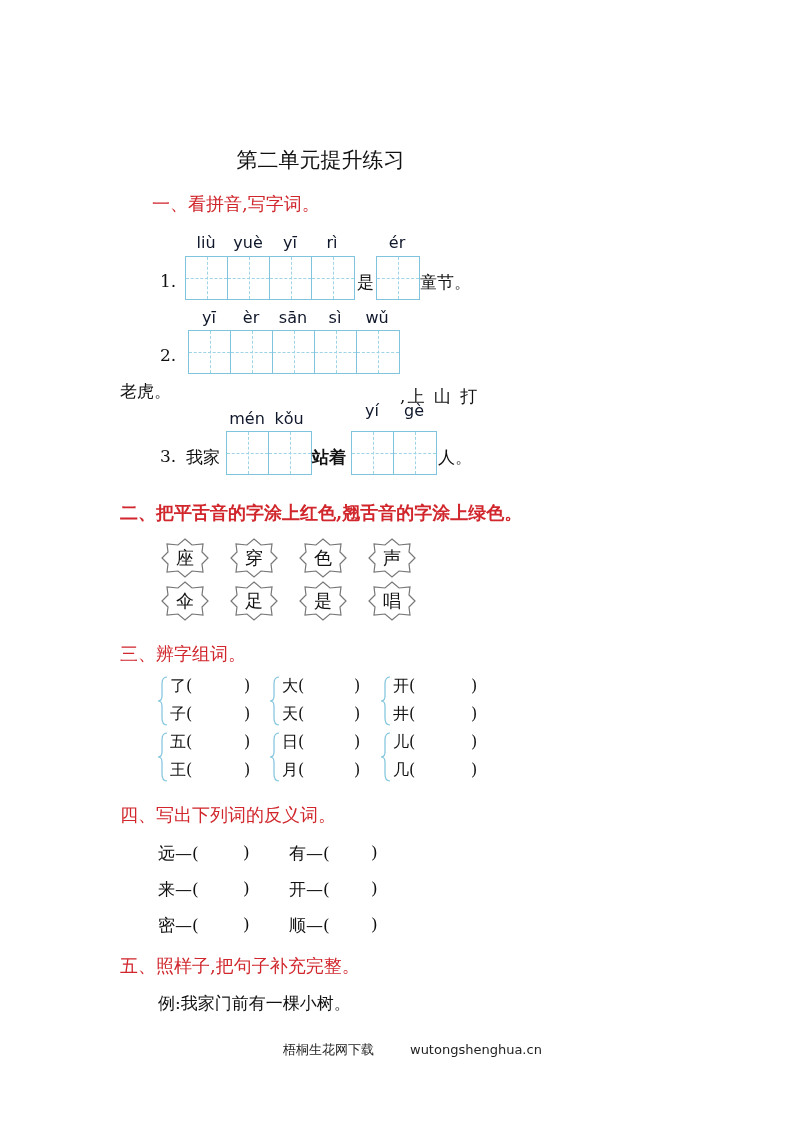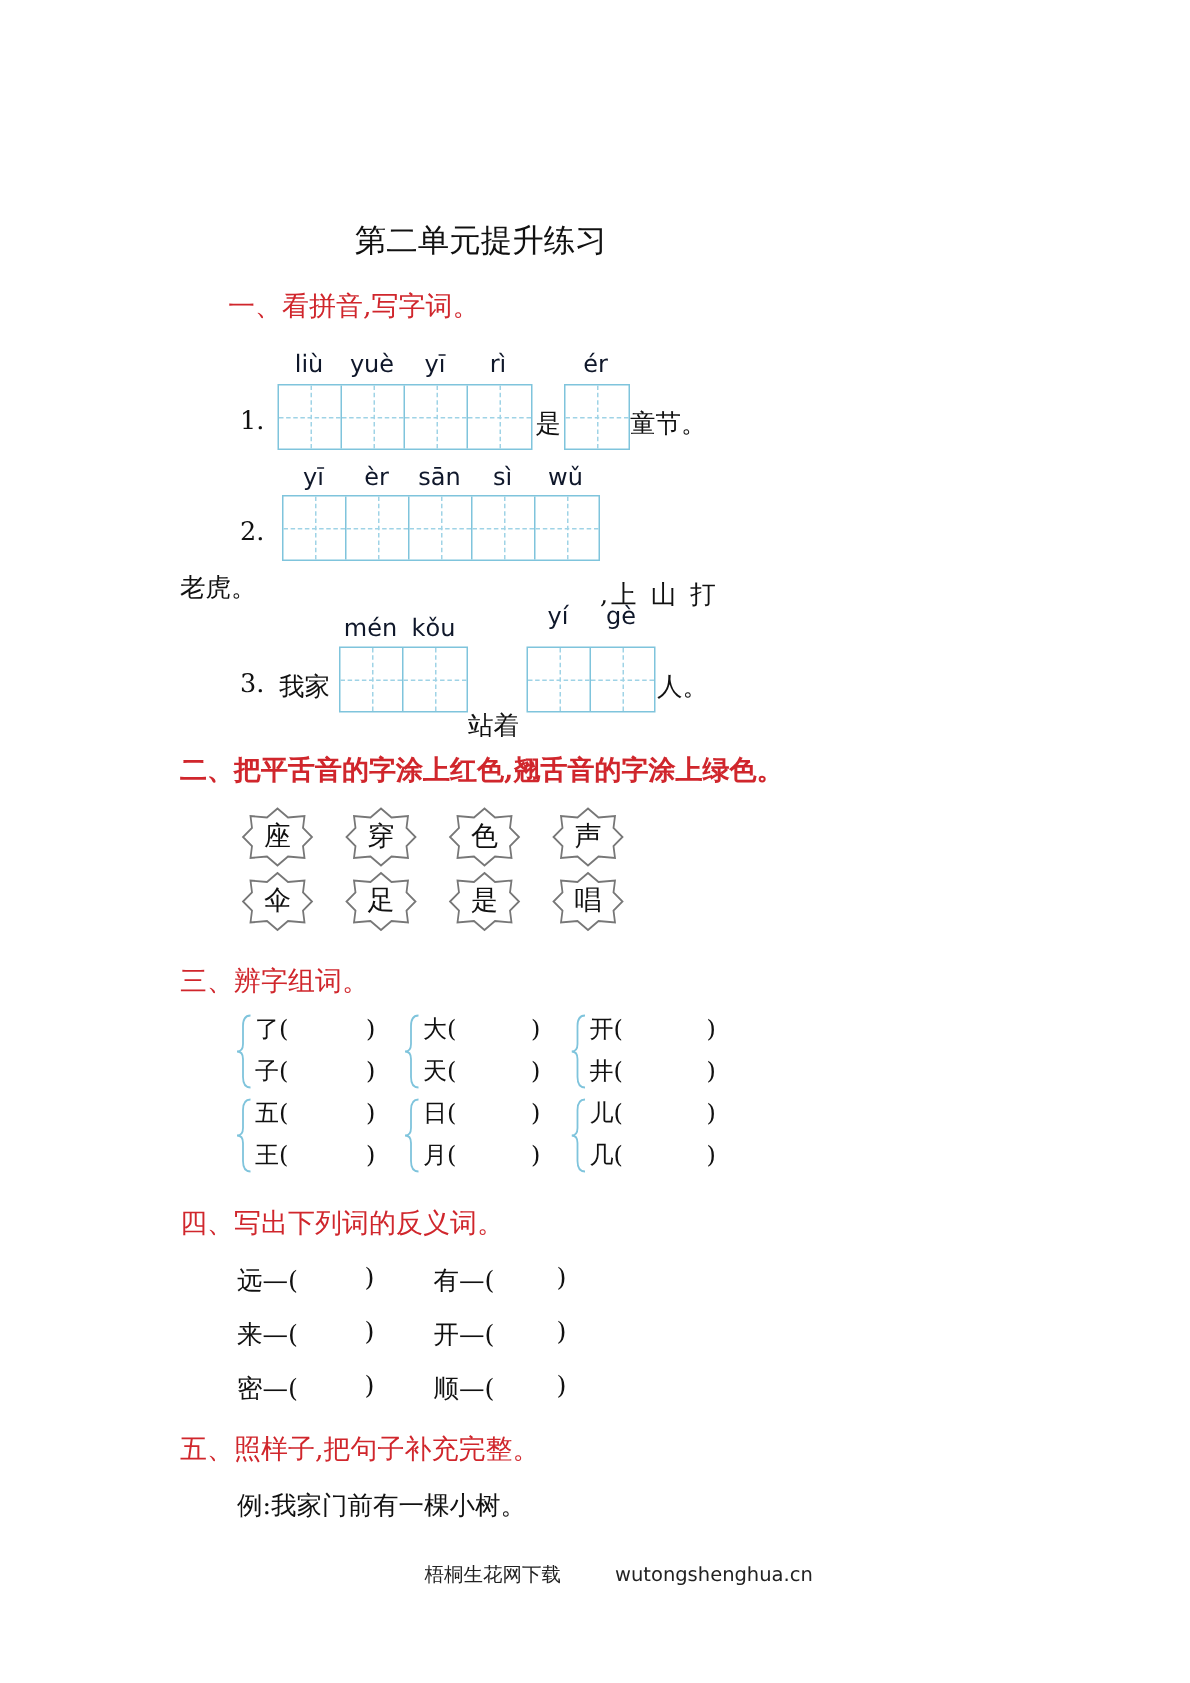--- a/index.html
+++ b/index.html
@@ -75,21 +75,21 @@
 <div class="abs" style="left:351px;top:401px;display:flex;">
   <div class="py">yí</div>
   <div class="py">gè</div>
 </div>
 <div class="abs txt" style="left:160px;top:446px;">3.</div>
 <div class="abs txt" style="left:186px;top:446px;">我家</div>
 <div class="abs grid" style="left:226px;top:431px;">
   <div class="cell"></div>
     <div class="cell"></div>
 </div>
-<div class="abs txt" style="left:312px;top:472px;">站着</div>
+<div class="abs txt" style="left:312px;top:446px;font-weight:bold;">站着</div>
 <div class="abs grid" style="left:351px;top:431px;">
   <div class="cell"></div>
     <div class="cell"></div>
 </div>
 <div class="abs txt" style="left:438px;top:446px;">人。</div>
 
 <div class="abs sec" style="top:501px;font-weight:bold;">二、把平舌音的字涂上红色,翘舌音的字涂上绿色。</div>
 
 <div class="abs star" style="left:161px;top:538px;">
   <svg width="48" height="40" viewBox="0 0 48 40">

